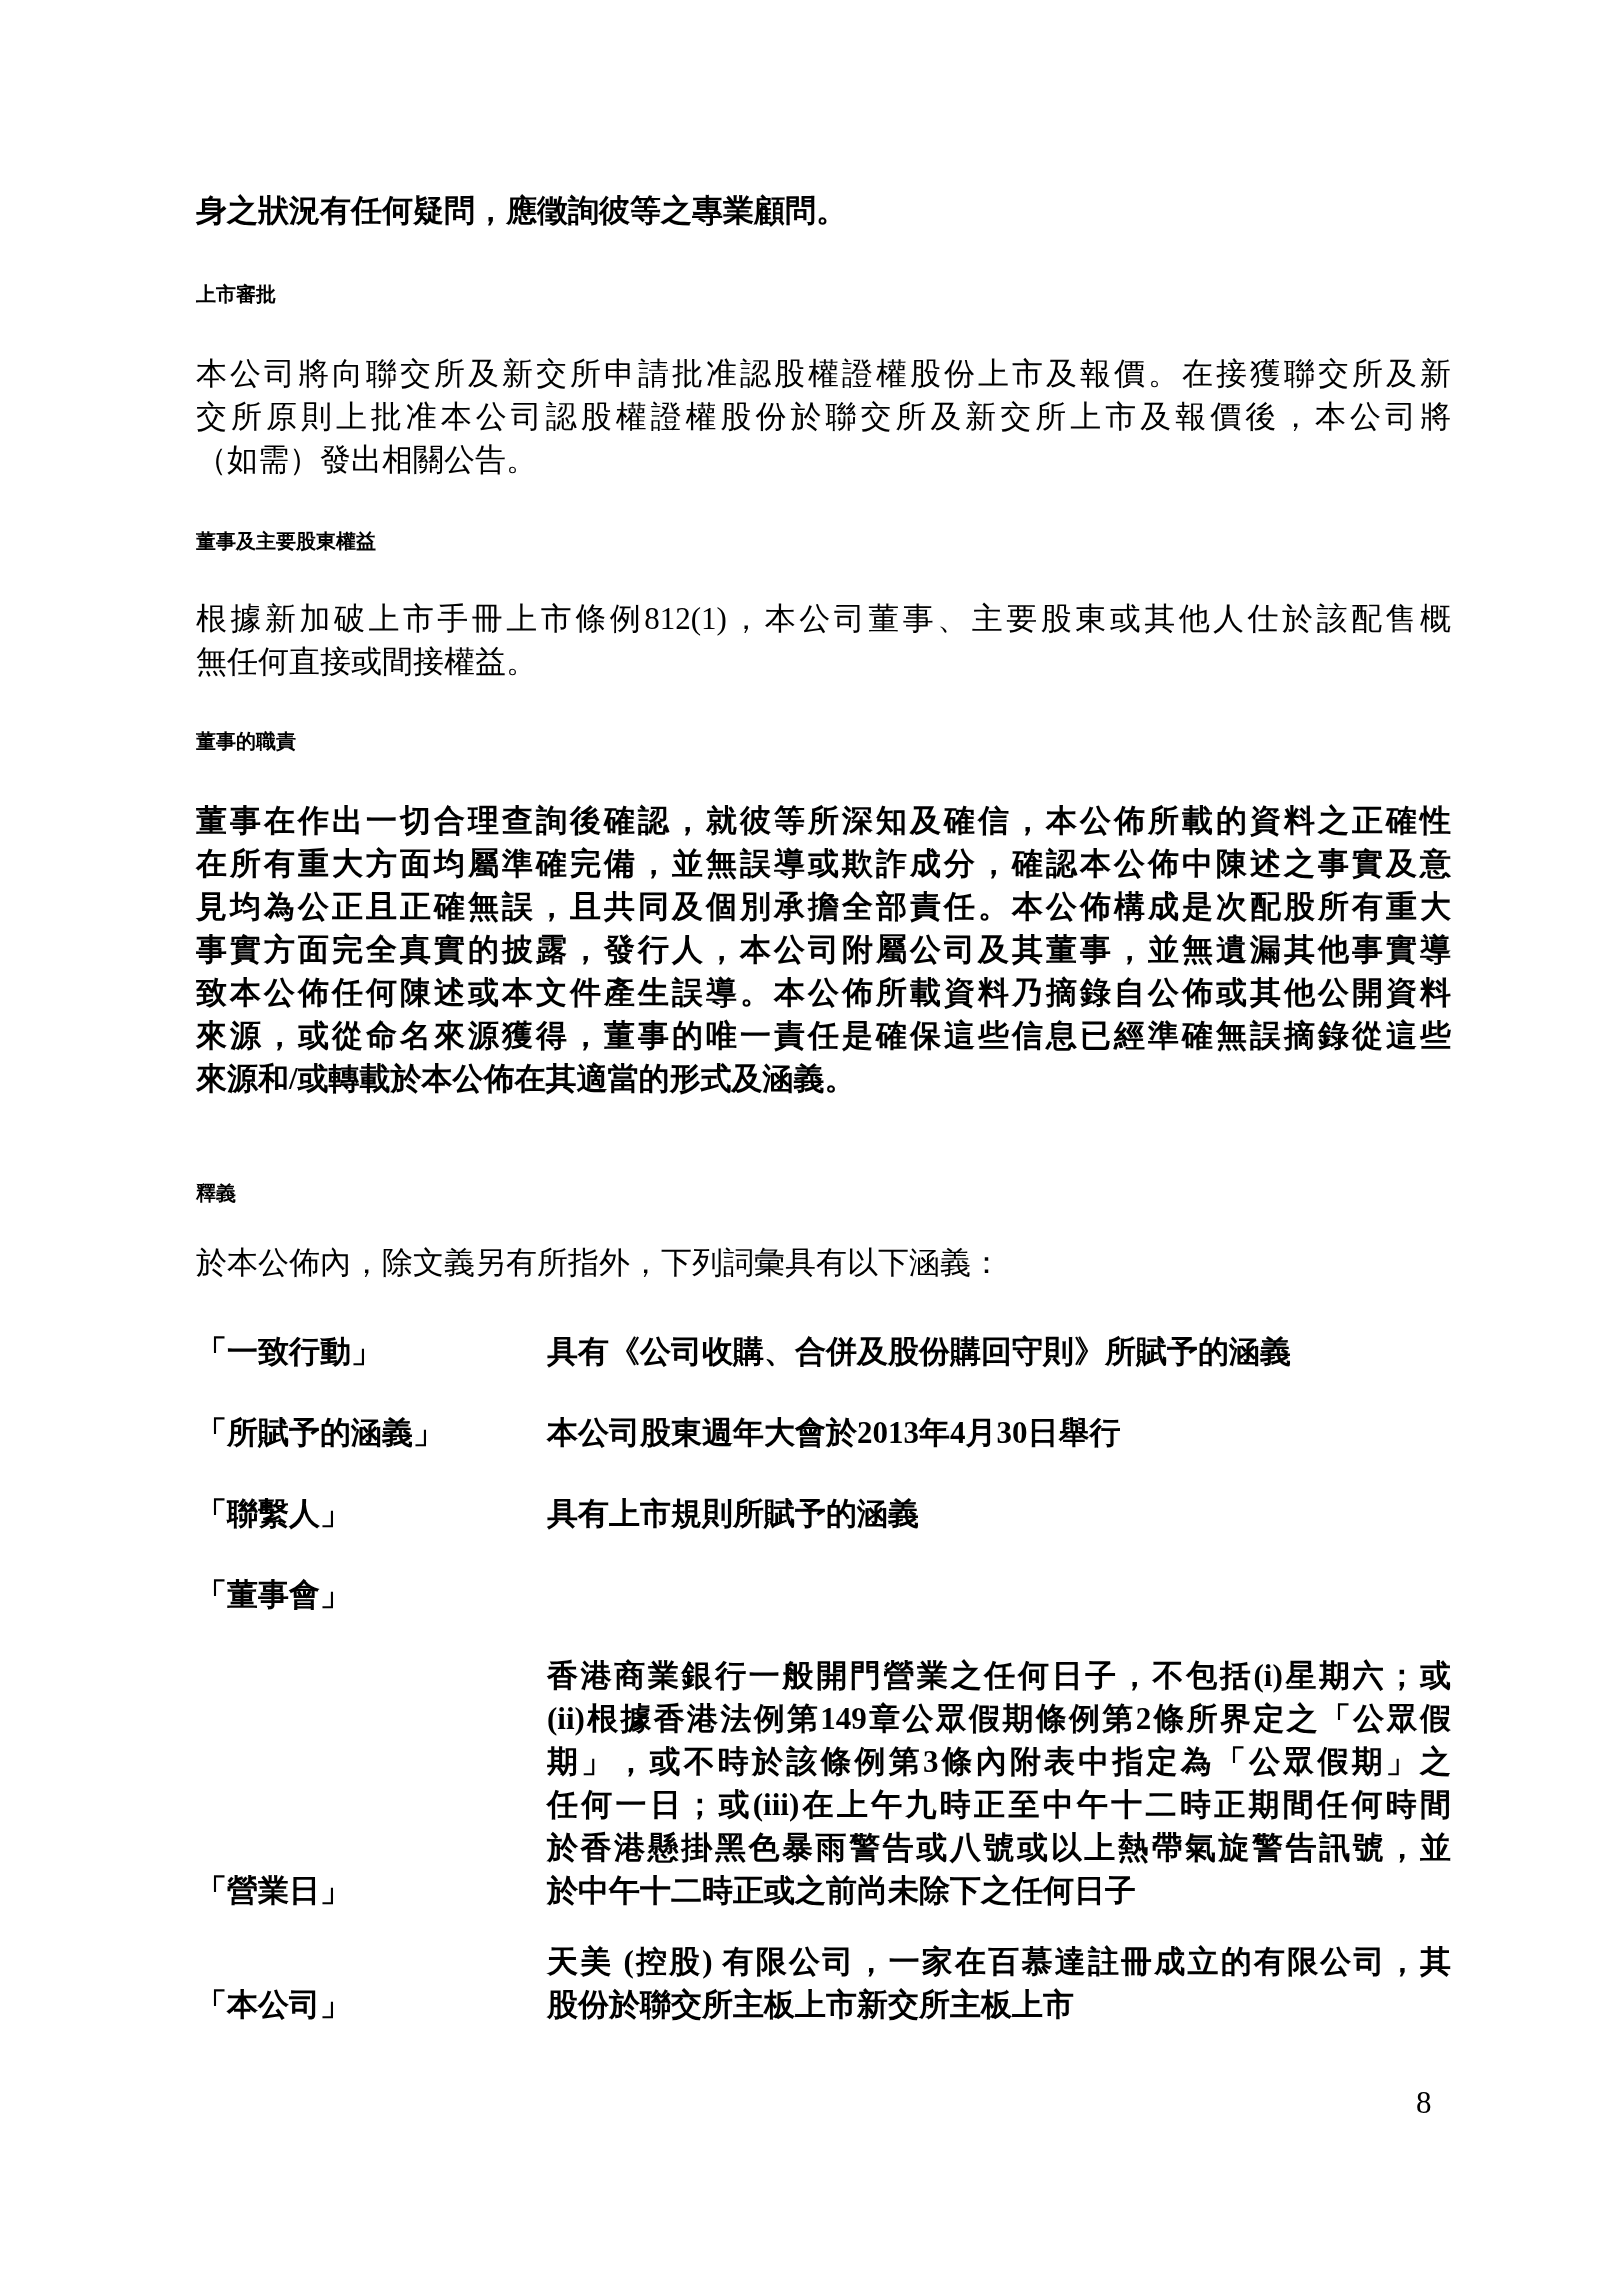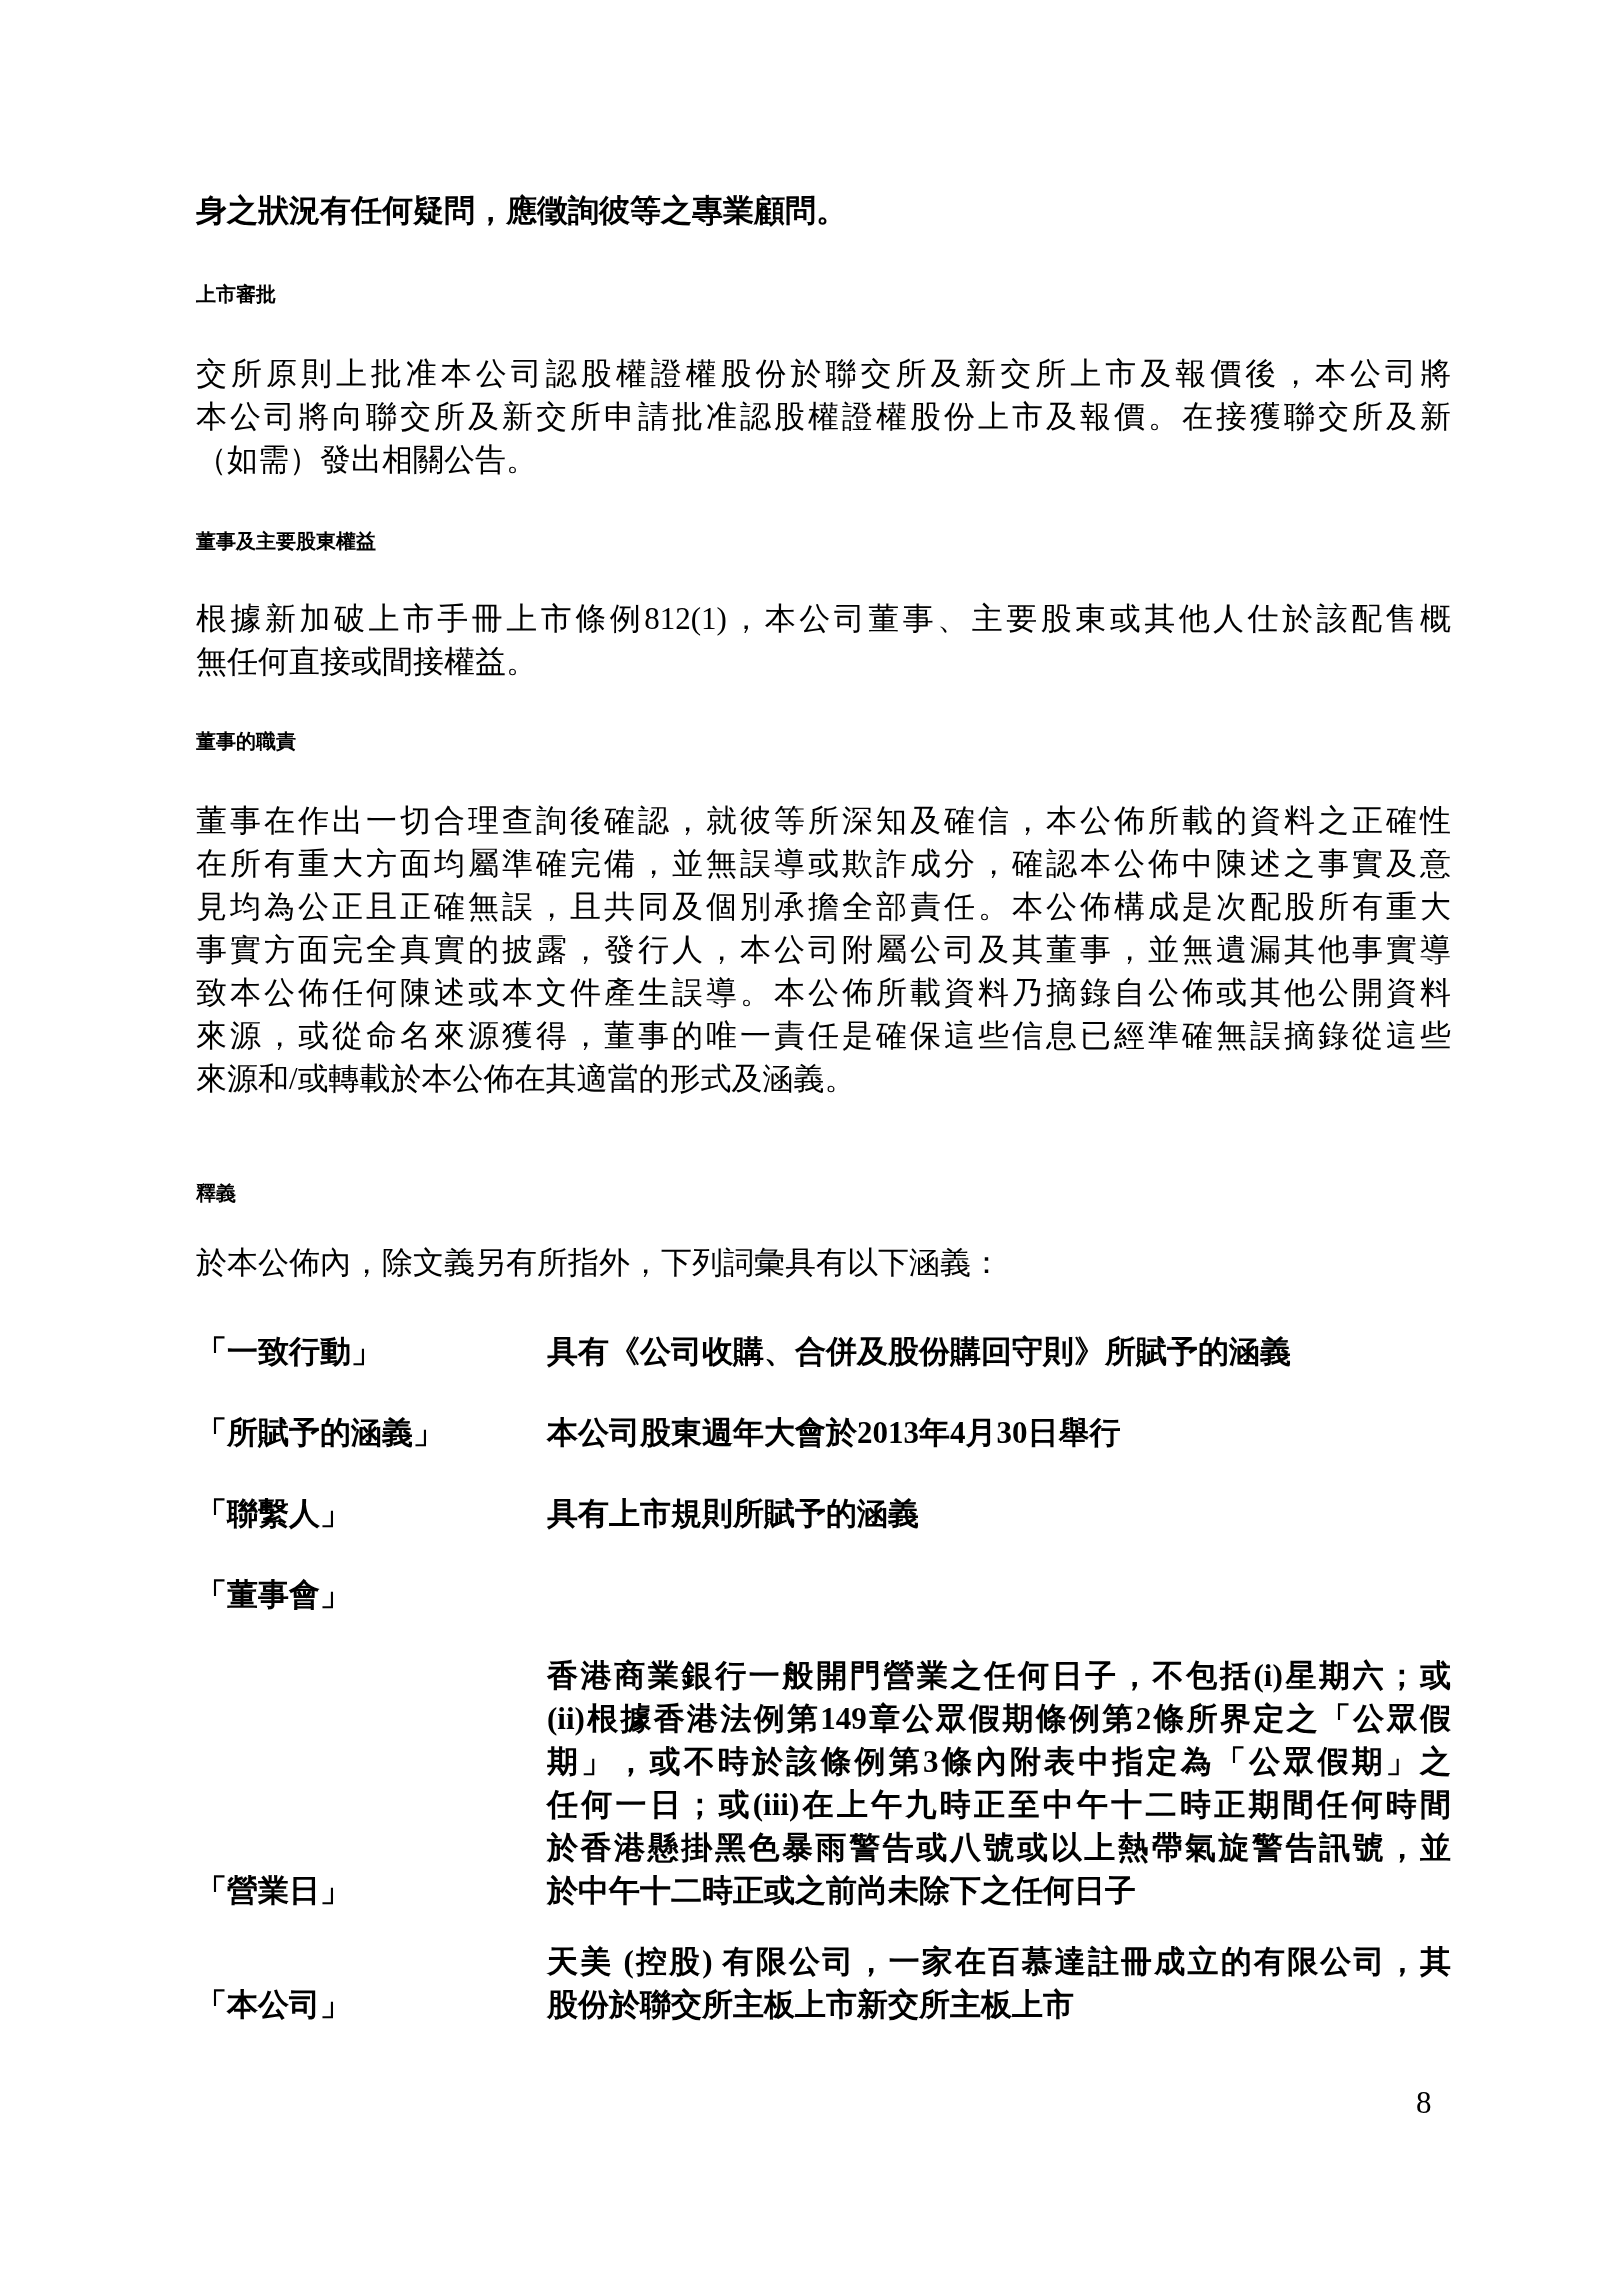--- a/index.html
+++ b/index.html
@@ -31,21 +31,21 @@
   }
   .bold { font-weight: bold; }
   .hd { font-weight: bold; margin: 0; font-size: 20px; line-height: 43px; }
   .para { margin: 0; }
 
   .h-listing    { margin-top: 41px; }
   .p-listing    { margin-top: 36px; }
   .h-interests  { margin-top: 39px; }
   .p-interests  { margin-top: 34px; }
   .h-resp       { margin-top: 37px; }
-  .p-resp       { margin-top: 36px; }
+  .p-resp       { margin-top: 36px; font-weight: bold; }
   .h-defs       { margin-top: 72px; }
   .p-defintro   { margin-top: 26px; }
   .defs         { margin-top: 46px; }
   .def-row      { display: flex; align-items: flex-end; font-weight: bold; }
   .def-row + .def-row { margin-top: 38px; }
   .def-row.company    { margin-top: 28px; }
   .term {
     flex: 0 0 351px;
     width: 351px;
   }
@@ -60,22 +60,22 @@
 </head>
 <body>
 
 <div class="page">
   <div class="doc">
 
     <div class="line bold">身之狀況有任何疑問，應徵詢彼等之專業顧問。</div>
 
     <div class="hd h-listing">上市審批</div>
     <div class="para p-listing">
+      <div class="line fill">本公司將向聯交所及新交所申請批准認股權證權股份上市及報價。在接獲聯交所及新</div>
       <div class="line fill">交所原則上批准本公司認股權證權股份於聯交所及新交所上市及報價後，本公司將</div>
-      <div class="line fill">本公司將向聯交所及新交所申請批准認股權證權股份上市及報價。在接獲聯交所及新</div>
       <div class="line">（如需）發出相關公告。</div>
     </div>
 
     <div class="hd h-interests">董事及主要股東權益</div>
     <div class="para p-interests">
       <div class="line fill">根據新加破上市手冊上市條例812(1)，本公司董事、主要股東或其他人仕於該配售概</div>
       <div class="line">無任何直接或間接權益。</div>
     </div>
 
     <div class="hd h-resp">董事的職責</div>

